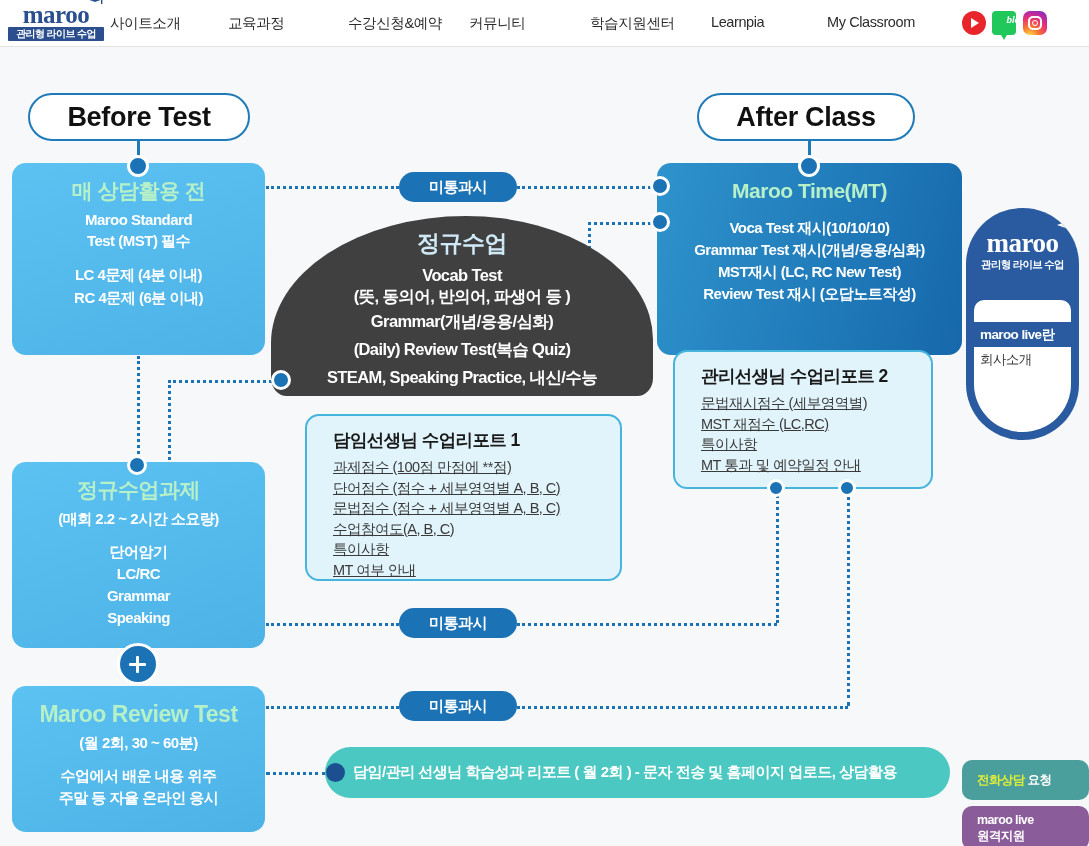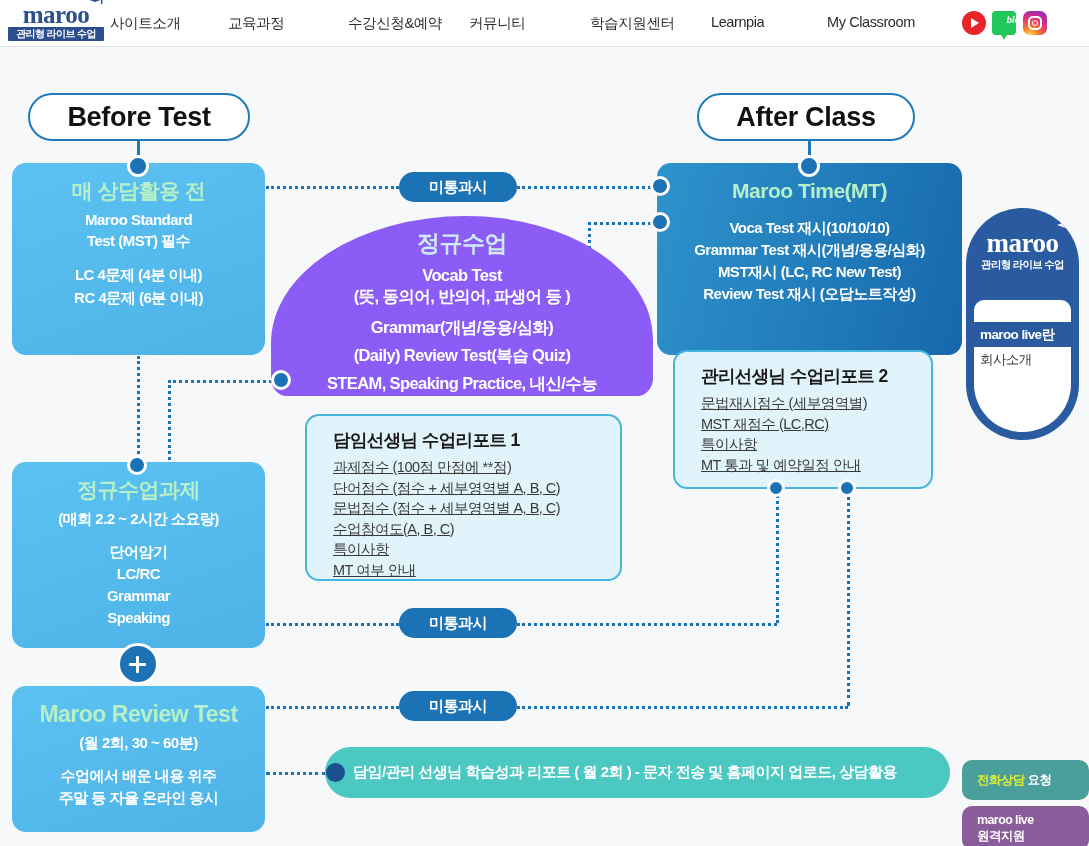--- a/index.html
+++ b/index.html
@@ -117,21 +117,21 @@
   }
   #plus-badge::before, #plus-badge::after {
     content: ""; position: absolute; background: #fff; border-radius: 1px;
   }
   #plus-badge::before { left: 9px; top: 16.5px; width: 17px; height: 3.5px; }
   #plus-badge::after  { left: 15.5px; top: 10px; width: 3.5px; height: 16.5px; }
 
   
   #cloud {
     position: absolute; left: 271px; top: 216px; width: 382px; height: 180px;
-    background: #8b5cf6;
+    background: #404040;
     border-radius: 52% 50% 16px 16px / 72% 70% 18px 18px;
     text-align: center; color: #fff; padding-top: 12px;
   }
   #cloud .ct { font-size: 23px; font-weight: bold; color: #cfe9f7; letter-spacing: -0.5px; }
   #cloud .cl { font-size: 16.5px; font-weight: bold; letter-spacing: -0.6px; line-height: 25px; }
   #cloud .cl.two { line-height: 21px; }
 
   
   .report {
     position: absolute; background: #e2f4fb; border: 2px solid #46b4dd;
@@ -270,21 +270,21 @@
   <div id="pill-before" class="phase-pill">Before Test</div>
   <div id="stem-b" class="stem"></div>
 
   <div id="pill-after" class="phase-pill">After Class</div>
   <div id="stem-a" class="stem"></div>
 
   <div id="cloud">
     <div class="ct">정규수업</div>
     <div class="cl two" style="margin-top:6px">Vocab Test</div>
     <div class="cl two">(뜻, 동의어, 반의어, 파생어 등 )</div>
-    <div class="cl" style="margin-top:8px">Grammar(개념/응용/심화)</div>
+    <div class="cl" style="margin-top:2px">Grammar(개념/응용/심화)</div>
     <div class="cl" style="margin-top:3px">(Daily) Review Test(복습 Quiz)</div>
     <div class="cl" style="margin-top:3px">STEAM, Speaking Practice, 내신/수능</div>
   </div>
 
   <div id="box-mst" class="card card-light">
     <h3>매 상담활용 전</h3>
     <div class="sub">Maroo Standard</div>
     <div class="sub" style="margin-top:0">Test (MST) 필수</div>
     <div class="body">LC 4문제 (4분 이내)</div>
     <div class="body" style="margin-top:0">RC 4문제 (6분 이내)</div>

